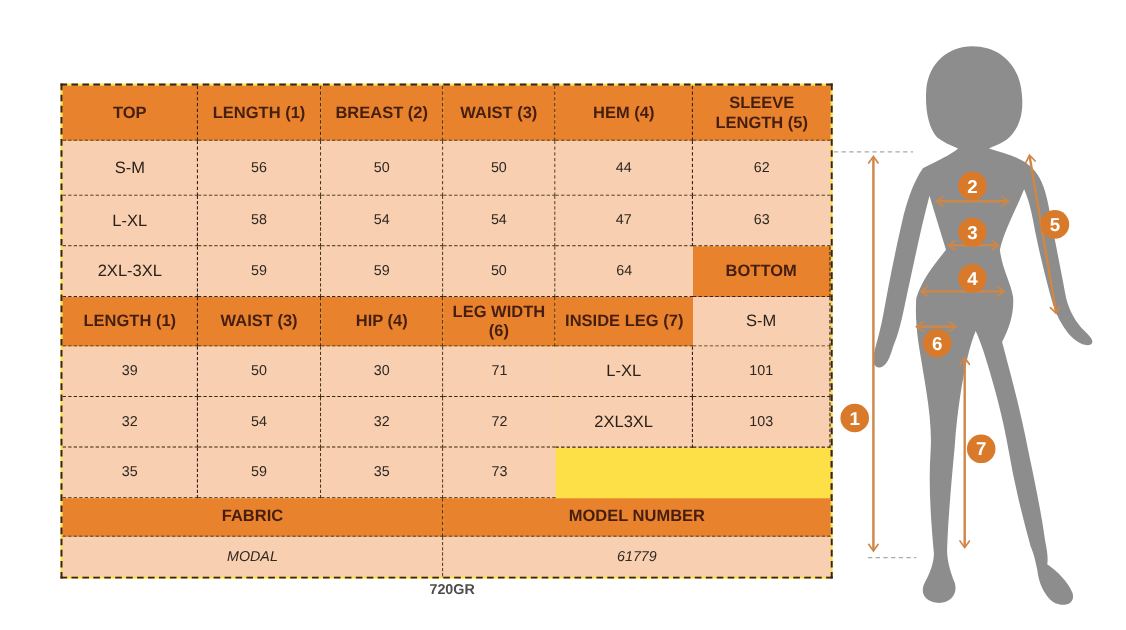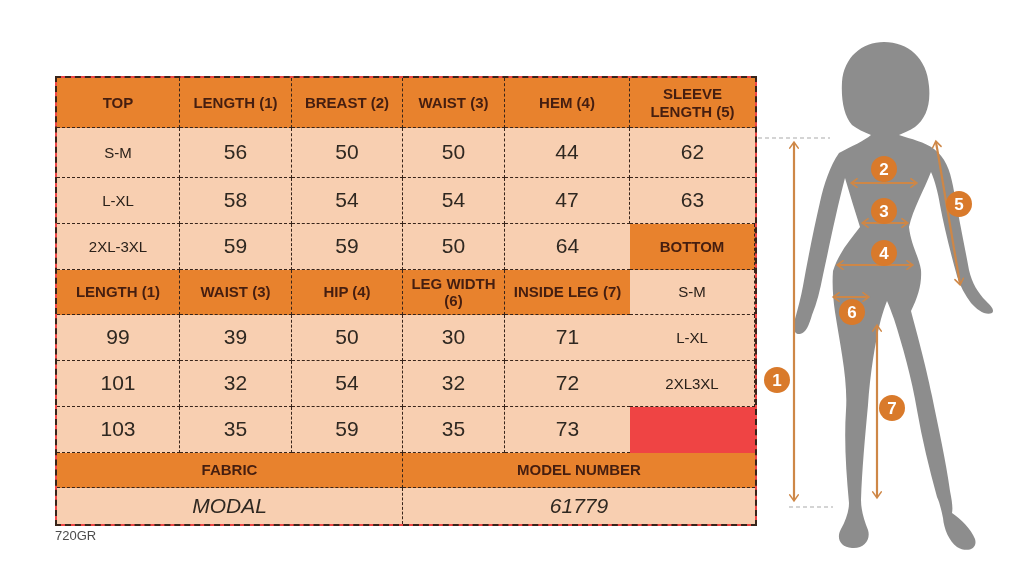--- a/index.html
+++ b/index.html
@@ -7,38 +7,38 @@
     width:1024px;height:573px;position:relative;overflow:hidden;
     background:#ffffff;
     font-family:"Liberation Sans", sans-serif;
   }
   .size-table{
     position:absolute;left:55px;top:76px;
     display:inline-grid;
     grid-template-columns:123px 112px 111px 102px 125px 125px;
     grid-template-rows:50px 50px 46px 46px 45px 46px 46px 46px 35px 36px;
     border:2px dashed #38241a;
-    background:#ef4444;
+    background:#fde047;
   }
   .tcell{
     box-sizing:border-box;
     border-right:1.5px dashed #38241a;
     border-bottom:1.5px dashed #38241a;
     display:flex;align-items:center;justify-content:center;
     text-align:center;padding:2px 4px;line-height:1.15;
   }
   .last-col{border-right:none;text-align:center;}
   .last-row{border-bottom:none;font-style:italic;}
   .hdr{background:#e8822d;color:#451e10;font-weight:bold;font-size:15px;}
   .lbl{background:#f8cfb1;color:#2a211a;font-weight:normal;font-size:15px;}
-  .val{background:#f8cfb1;color:#2f2821;font-size:21px;}
+  .val{background:#f8cfb1;color:#2f2821;font-size:13px;}
   .span3{grid-column:span 3;}
   .footnote{
     position:absolute;left:55px;top:528px;width:712px;
-    text-align:left;font-size:13px;color:#4c4c4c;
+    text-align:center;font-size:13px;color:#4c4c4c;font-weight:bold;
   }
   .figure-svg{position:absolute;left:752px;top:14px;}
   .badge-num{font-family:"Liberation Sans",sans-serif;font-size:17px;font-weight:bold;fill:#ffffff;}
 </style>
 </head>
 <body>
 
 <div class="size-table">
 
   <div class="tcell hdr">TOP</div>
@@ -69,21 +69,20 @@
   <div class="tcell val last-col">64</div>
 
   <div class="tcell hdr">BOTTOM</div>
   <div class="tcell hdr">LENGTH (1)</div>
   <div class="tcell hdr">WAIST (3)</div>
   <div class="tcell hdr">HIP (4)</div>
   <div class="tcell hdr">LEG WIDTH (6)</div>
   <div class="tcell hdr last-col">INSIDE LEG (7)</div>
 
   <div class="tcell lbl">S-M</div>
-  <div class="tcell val">99</div>
   <div class="tcell val">39</div>
   <div class="tcell val">50</div>
   <div class="tcell val">30</div>
   <div class="tcell val last-col">71</div>
 
   <div class="tcell lbl">L-XL</div>
   <div class="tcell val">101</div>
   <div class="tcell val">32</div>
   <div class="tcell val">54</div>
   <div class="tcell val">32</div>

